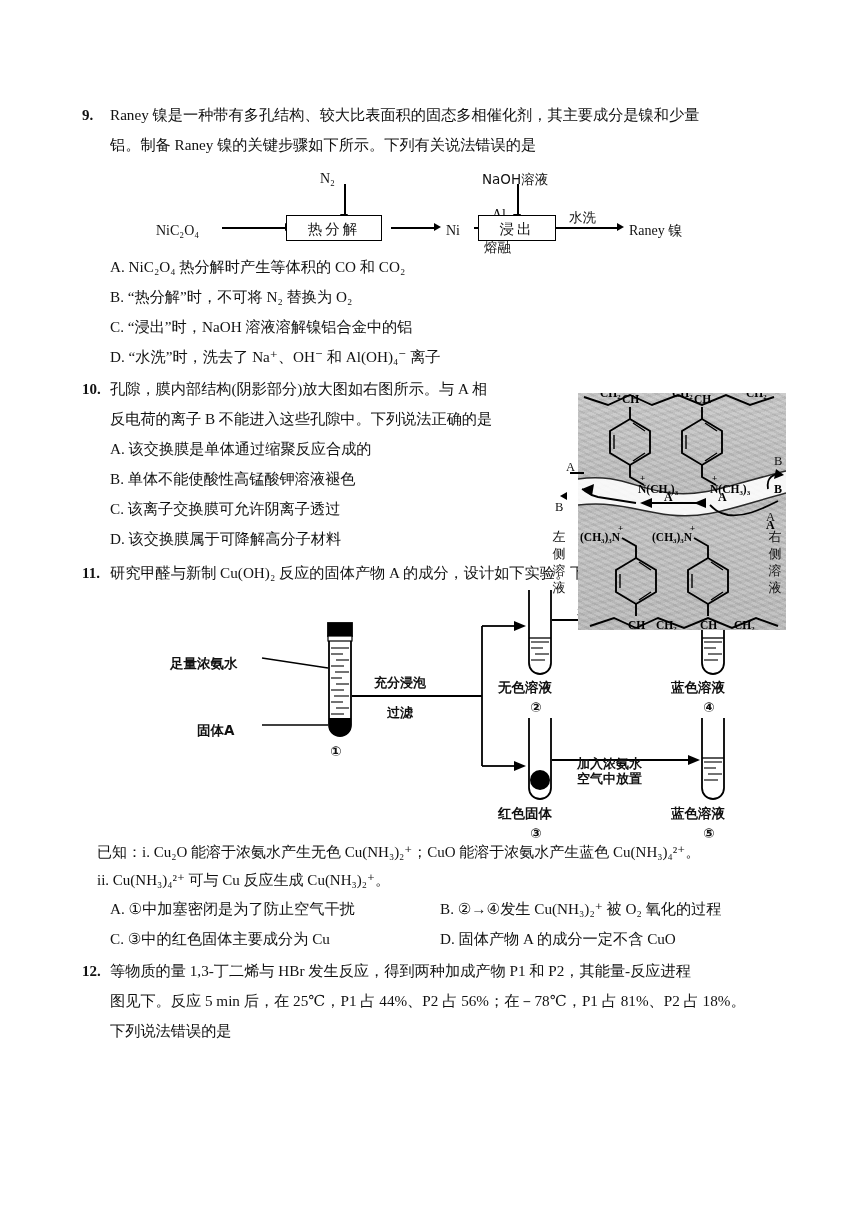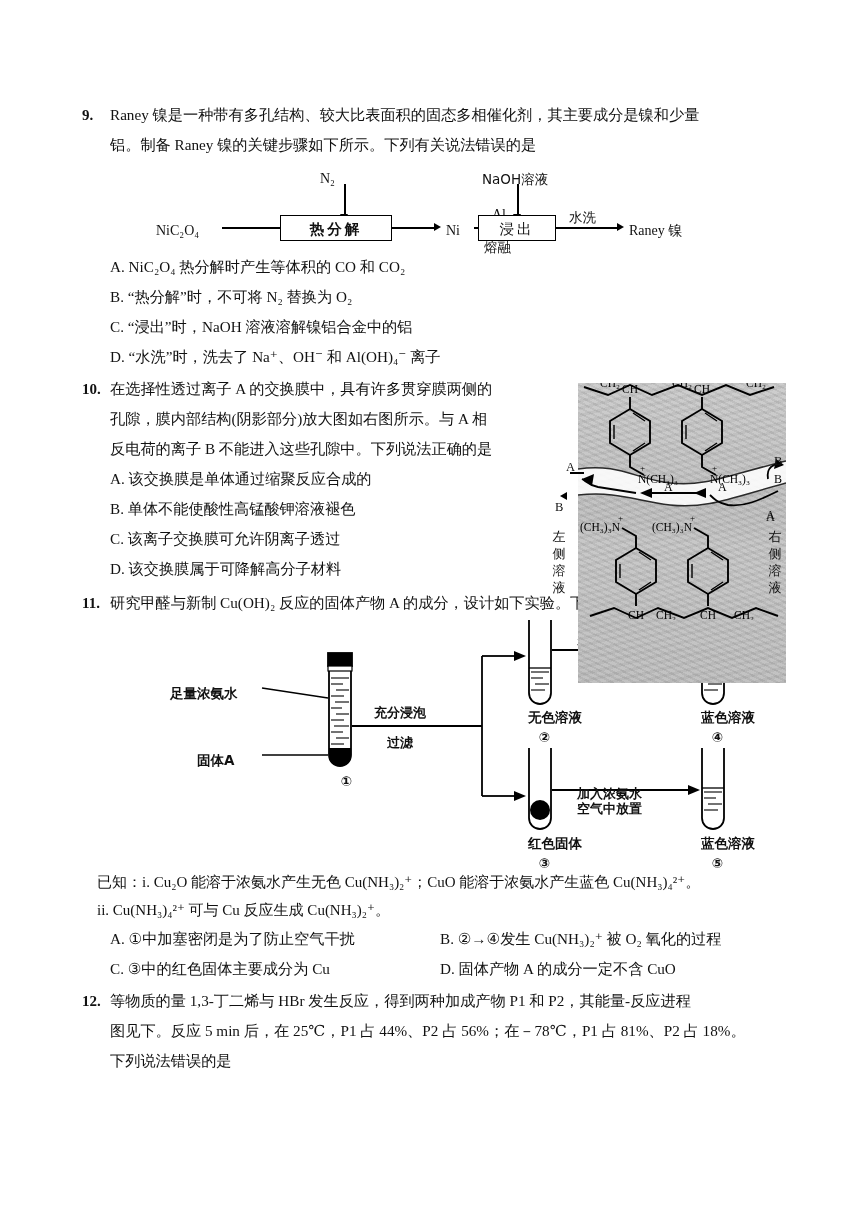--- a/index.html
+++ b/index.html
@@ -109,43 +109,44 @@
     width: 0; height: 0;
     border-top: 7px solid #000;
     border-left: 4.5px solid transparent;
     border-right: 4.5px solid transparent;
   }
 
   
   .fig10 {
     position: absolute;
     left: 578px;
-    top: 383px;
+    top: 393px;
     width: 208px;
-    height: 300px;
+    height: 237px;
     background:
       repeating-linear-gradient(27deg, rgba(0,0,0,0.05) 0 2px, rgba(255,255,255,0.05) 2px 5px),
       repeating-linear-gradient(-14deg, rgba(0,0,0,0.045) 0 3px, rgba(255,255,255,0.04) 3px 7px),
       linear-gradient(180deg,#c9c9c9,#bdbdbd 45%,#c4c4c4 55%,#bcbcbc);
     overflow: hidden;
+    font-weight: bold;
   }
   .fig10 svg { position: absolute; left:0; top:0; }
 
   
   .fig11 {
     position: relative;
     height: 248px;
     margin-top: 2px;
   }
   .fig11 svg { position: absolute; left: 0; top: 0; }
   .tt-label {
     position: absolute;
     font-family: "DejaVu Sans", sans-serif;
     font-size: 13.5px;
-    text-align: right;
+    text-align: left;
     white-space: nowrap;
     font-weight: 600;
   }
   .arrow-lbl {
     position: absolute;
     font-family: "DejaVu Sans", sans-serif;
     font-size: 13px;
     white-space: nowrap;
     text-align: center;
     font-weight: 600;
@@ -187,21 +188,21 @@
         <div class="arrow-d" style="left:257.5px; top:50px;"></div>
 
         <span class="fl-label fl-cn" style="left:400px; top:0px;">NaOH溶液</span>
         <div class="vline" style="left:435px; top:20px; height:32px;"></div>
         <div class="arrow-d" style="left:430.5px; top:50px;"></div>
 
         <span class="fl-label" style="left:74px; top:52px;">NiC₂O₄</span>
         <div class="hline" style="left:140px; top:63px; width:64px;"></div>
         <div class="arrow-r" style="left:203px; top:58.5px;"></div>
 
-        <div class="fl-box" style="left:198px; top:51px; width:112px;font-weight:bold;">热分解</div>
+        <div class="fl-box" style="left:204px; top:51px; width:96px;">热分解</div>
 
         <div class="hline" style="left:309px; top:63px; width:44px;"></div>
         <div class="arrow-r" style="left:352px; top:58.5px;"></div>
 
         <span class="fl-label" style="left:364px; top:52px;">Ni</span>
 
         <span class="fl-label" style="left:410px; top:36px;">Al</span>
         <span class="fl-label fl-cn" style="left:402px; top:68px;">熔融</span>
         <div class="hline" style="left:392px; top:63px; width:54px;"></div>
         <div class="arrow-r" style="left:445px; top:58.5px;"></div>
@@ -217,21 +218,20 @@
 
       <div class="opt">A. NiC₂O₄ 热分解时产生等体积的 CO 和 CO₂</div>
       <div class="opt">B. “热分解”时，不可将 N₂ 替换为 O₂</div>
       <div class="opt">C. “浸出”时，NaOH 溶液溶解镍铝合金中的铝</div>
       <div class="opt">D. “水洗”时，洗去了 Na⁺、OH⁻ 和 Al(OH)₄⁻ 离子</div>
     </div>
 
     <div class="q" style="margin-top:2px;">
       <div class="q-num">10.</div>
       <div class="q-body" style="width:470px;">
-        <p>在选择性透过离子 A 的交换膜中，具有许多贯穿膜两侧的</p>
         <p>孔隙，膜内部结构(阴影部分)放大图如右图所示。与 A 相</p>
         <p>反电荷的离子 B 不能进入这些孔隙中。下列说法正确的是</p>
       </div>
       <div class="opt" style="width:470px;">A. 该交换膜是单体通过缩聚反应合成的</div>
       <div class="opt" style="width:470px;">B. 单体不能使酸性高锰酸钾溶液褪色</div>
       <div class="opt" style="width:470px;">C. 该离子交换膜可允许阴离子透过</div>
       <div class="opt" style="width:470px;">D. 该交换膜属于可降解高分子材料</div>
     </div>
 
     <div class="q" style="margin-top:4px;">

